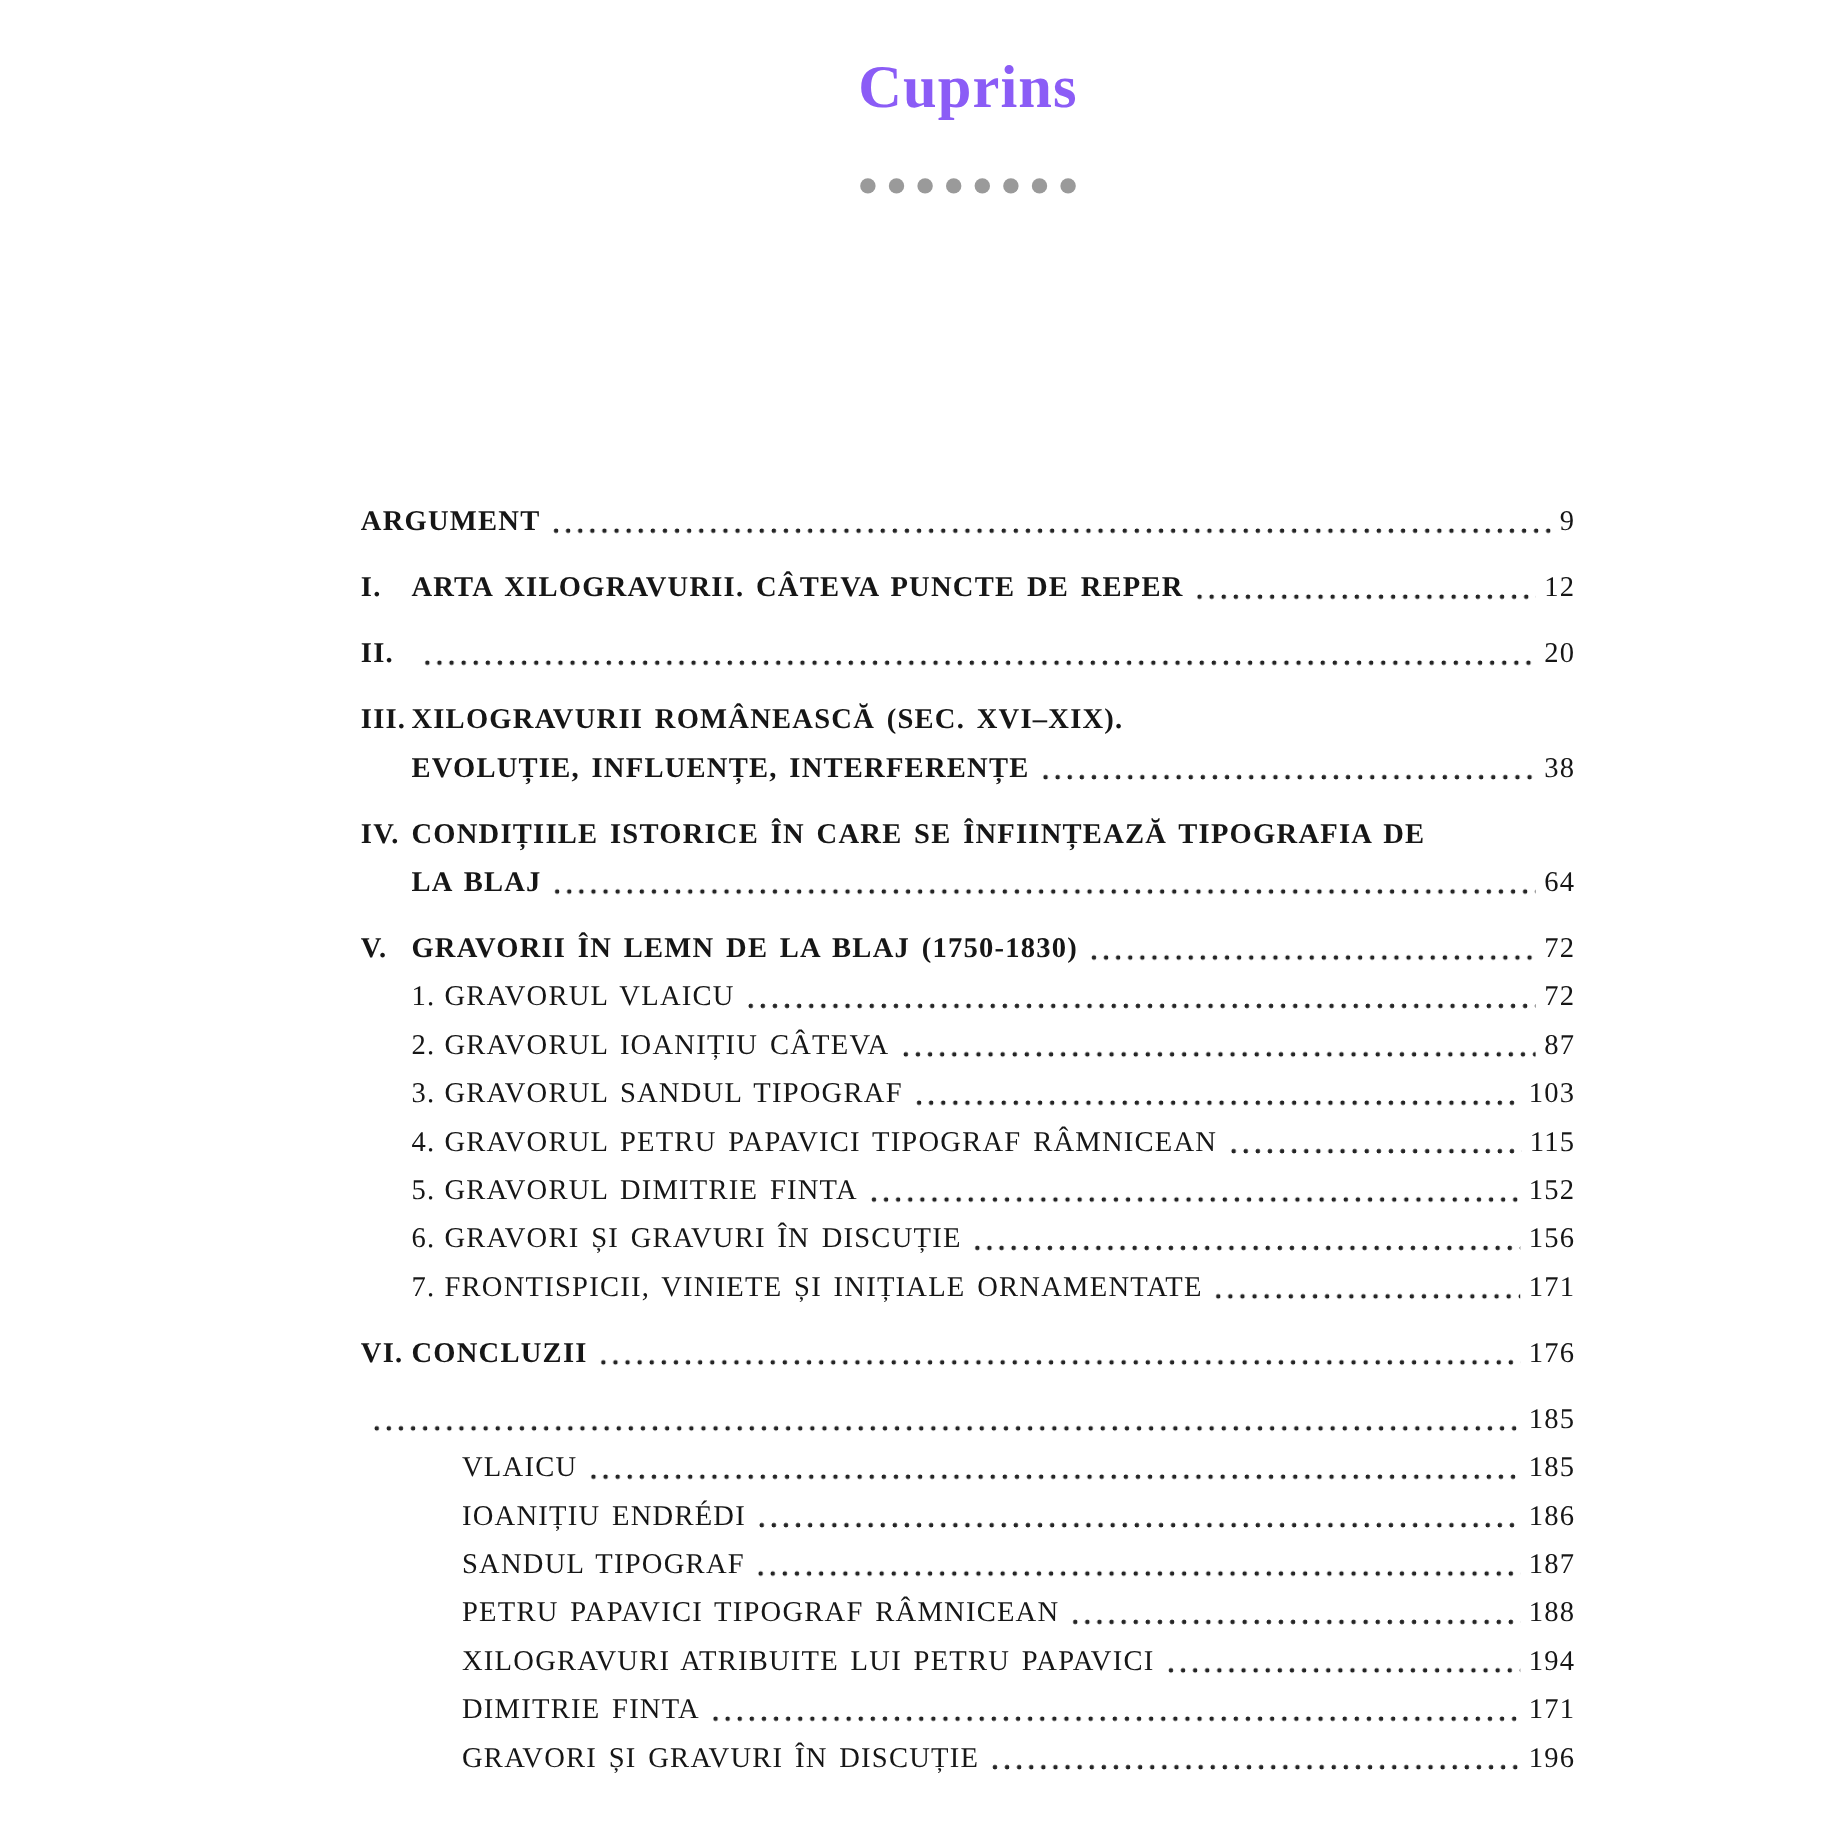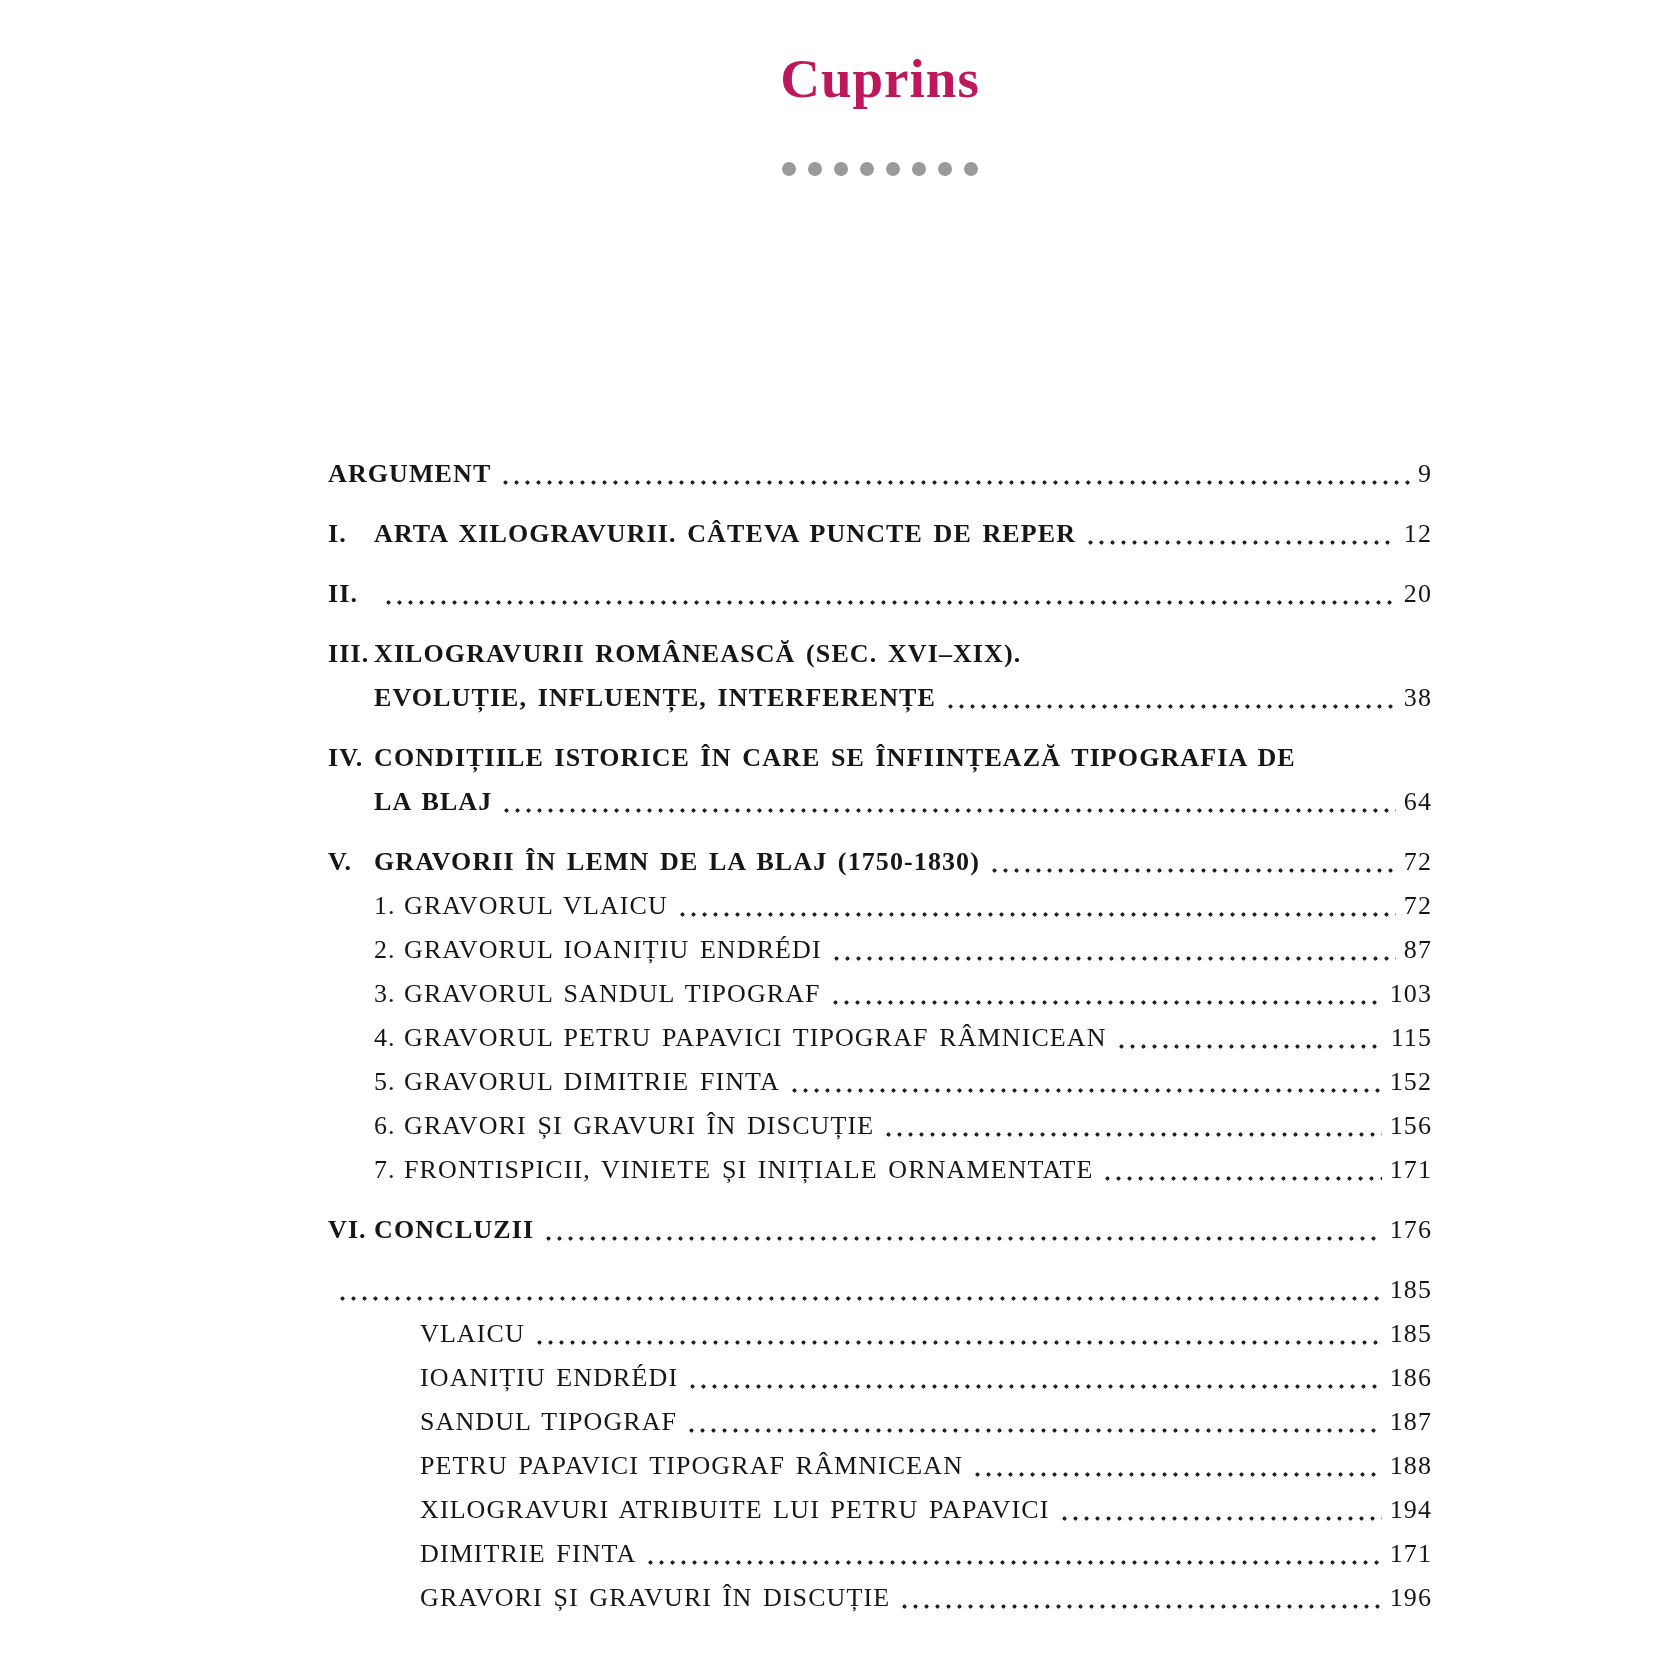--- a/index.html
+++ b/index.html
@@ -11,21 +11,21 @@
     position: relative;
     overflow: hidden;
   }
   .content { position: absolute; left: 328px; top: 0; width: 1104px; height: 1667px; }
 
   .title {
     margin: 0;
     position: absolute; top: 48px; left: 0; width: 100%;
     text-align: center;
     font-size: 55px; line-height: 62px; font-weight: 700;
-    letter-spacing: 1px; color: #be185d;
+    letter-spacing: 1px; color: #8b5cf6;
   }
 
   .ornament {
     position: absolute; top: 162px; left: 0; width: 100%;
     display: flex; justify-content: center; gap: 12px;
   }
   .dot { width: 14px; height: 14px; border-radius: 50%; background: #9a9a9a; }
 
   .toc { position: absolute; top: 452px; left: 0; width: 100%; }
 
@@ -122,21 +122,21 @@
 
     <div class="row ind1">
       <span class="subnum">1.</span>
       <span>GRAVORUL VLAICU</span>
       <span class="leader"></span>
       <span class="page">72</span>
     </div>
 
     <div class="row ind1">
       <span class="subnum">2.</span>
-      <span>GRAVORUL IOANIȚIU ENDRÉDI</span>
+      <span>GRAVORUL IOANIȚIU CÂTEVA</span>
       <span class="leader"></span>
       <span class="page">87</span>
     </div>
 
     <div class="row ind1">
       <span class="subnum">3.</span>
       <span>GRAVORUL SANDUL TIPOGRAF</span>
       <span class="leader"></span>
       <span class="page">103</span>
     </div>

